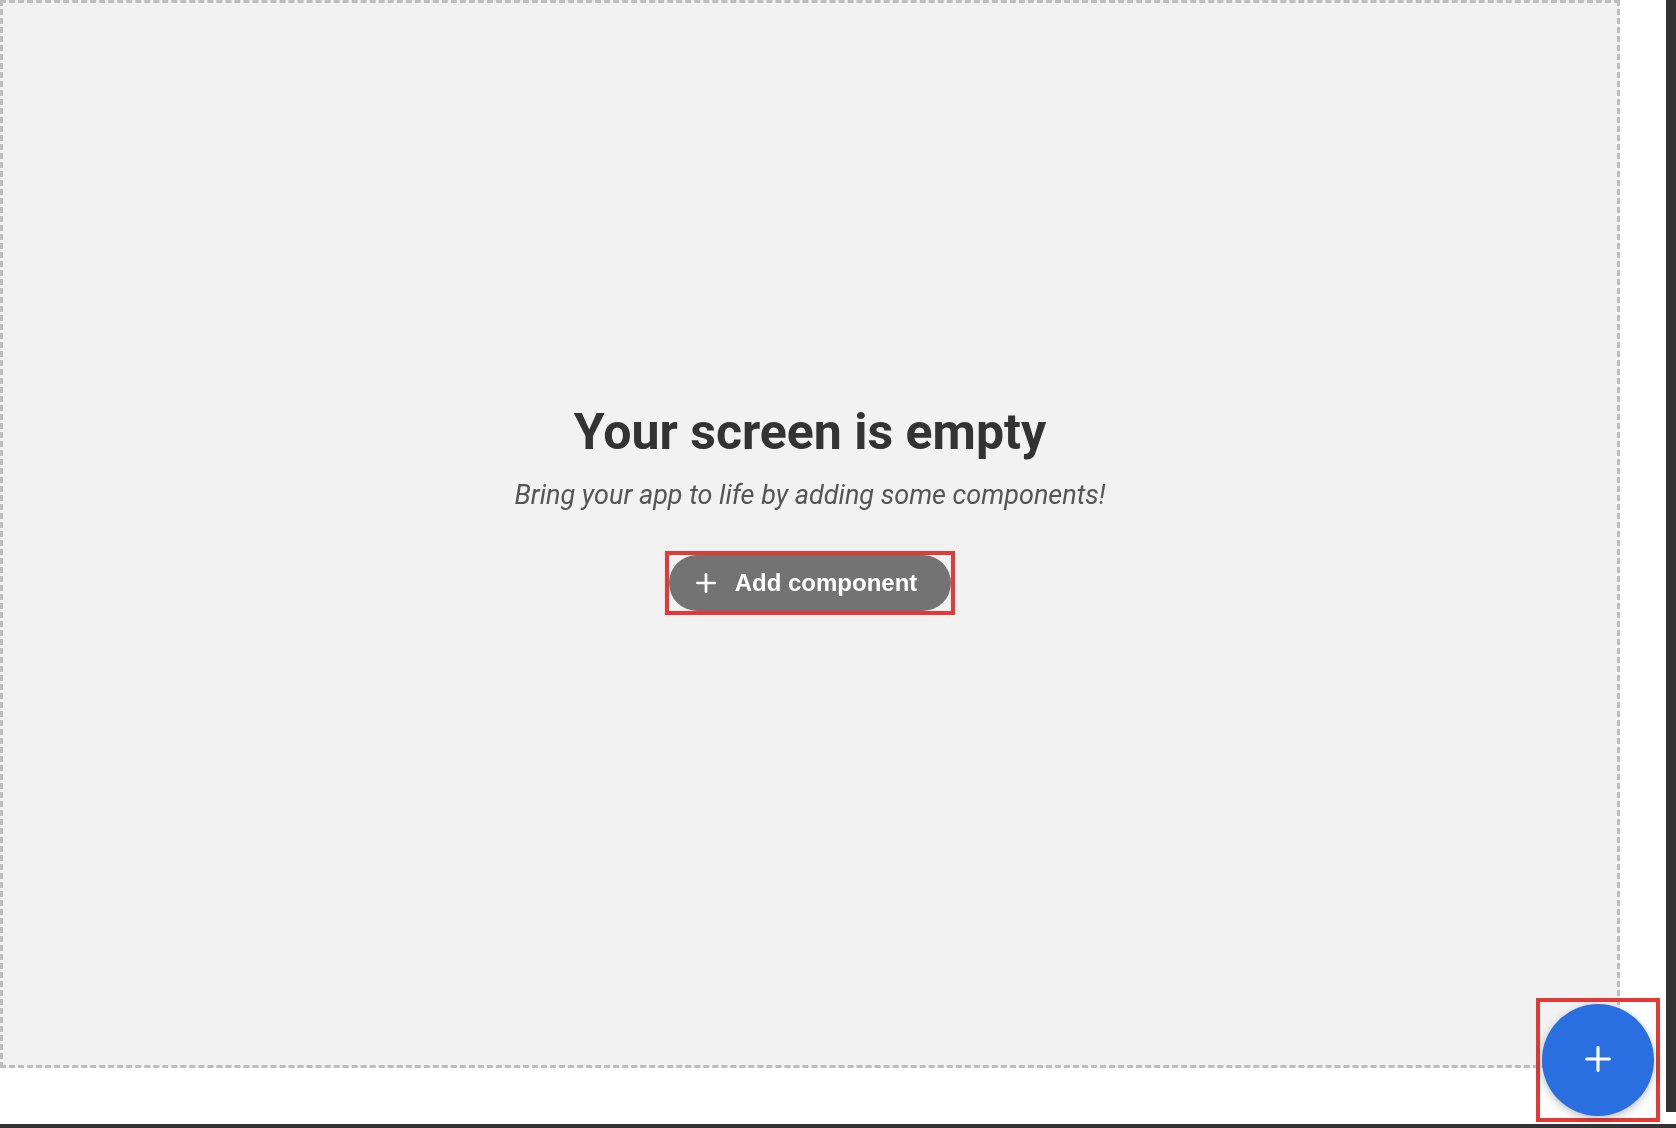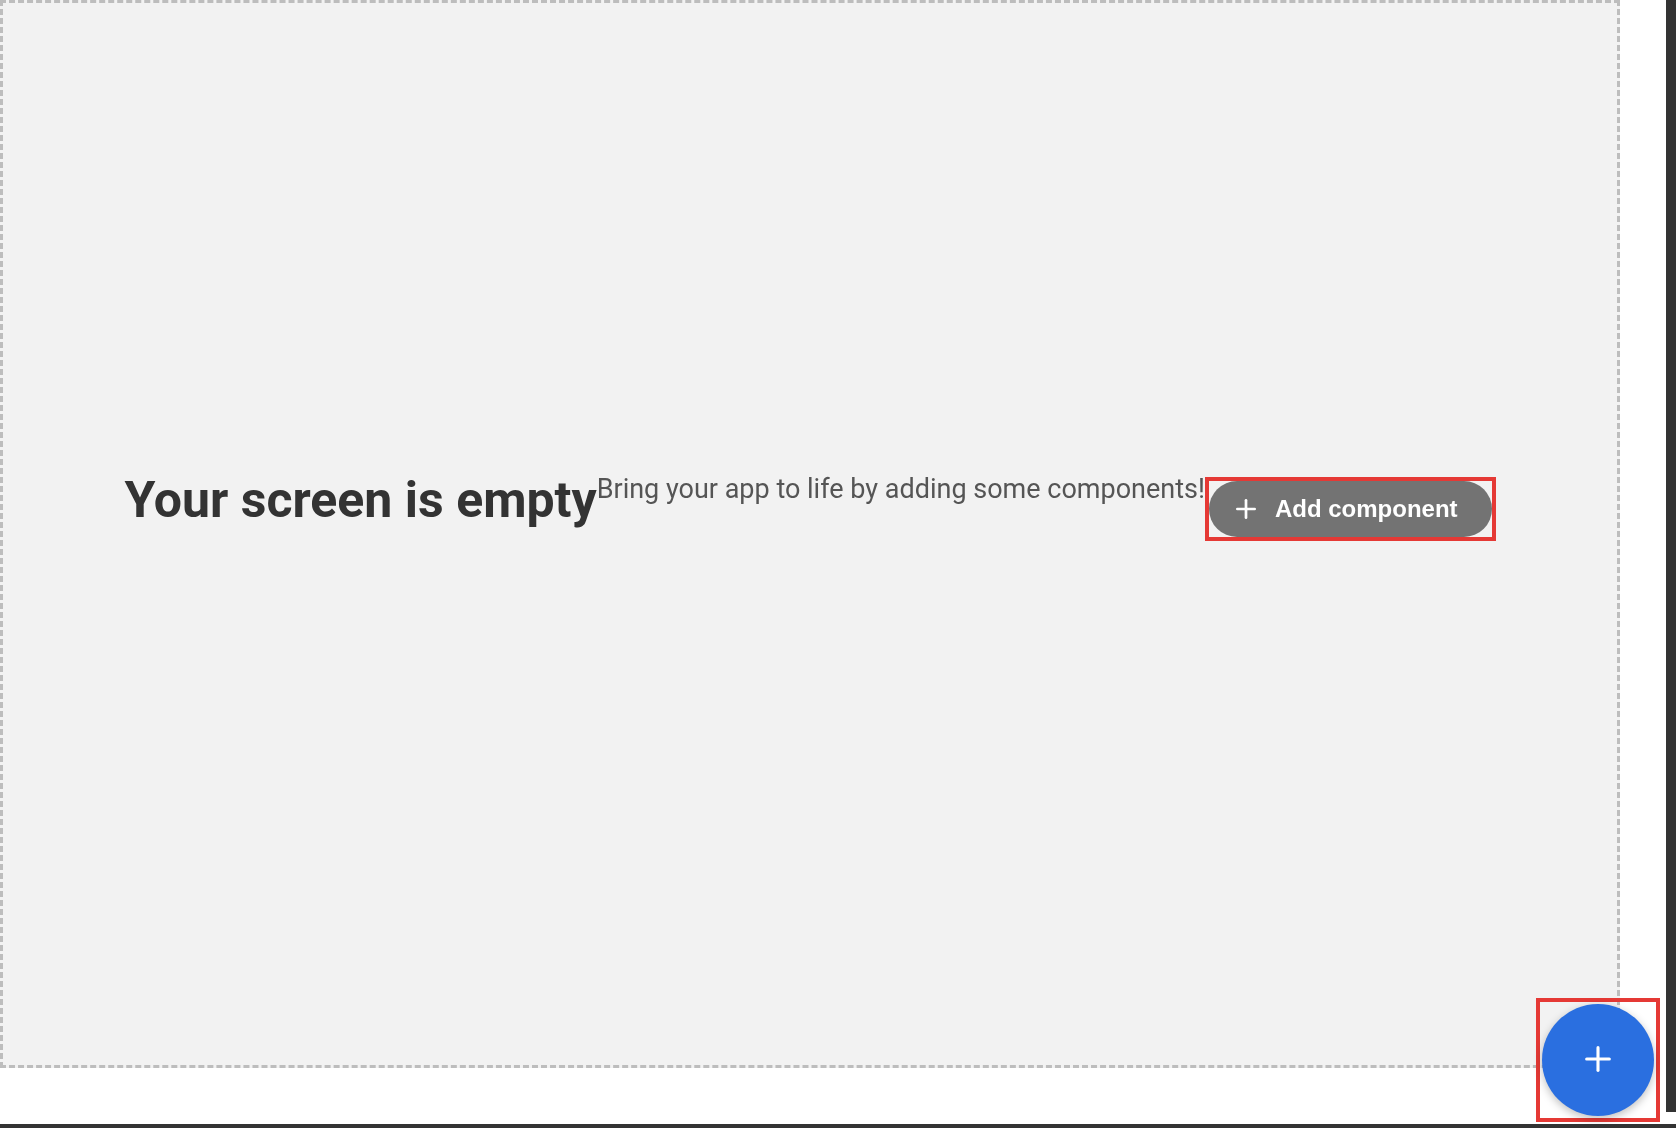--- a/index.html
+++ b/index.html
@@ -26,38 +26,39 @@
       border: 3px dashed #bdbdbd;
       background: #f2f2f2;
       display: flex;
       flex-direction: column;
       align-items: center;
       justify-content: center;
     }
 
     .empty-state {
       display: flex;
-      flex-direction: row;
+      flex-direction: column;
       align-items: center;
       text-align: center;
       margin-top: -50px;
     }
 
     .empty-title {
       font-size: 50px;
       font-weight: 700;
       color: #333333;
       margin-bottom: 18px;
     }
 
     .empty-subtitle {
       font-size: 27px;
       font-weight: 400;
       color: #555555;
       margin-bottom: 40px;
+      font-style: italic;
     }
 
     .highlight-box-center {
       border: 4px solid #e53935;
       padding: 0;
       display: inline-block;
     }
 
     .add-component-button {
       background: #737373;

